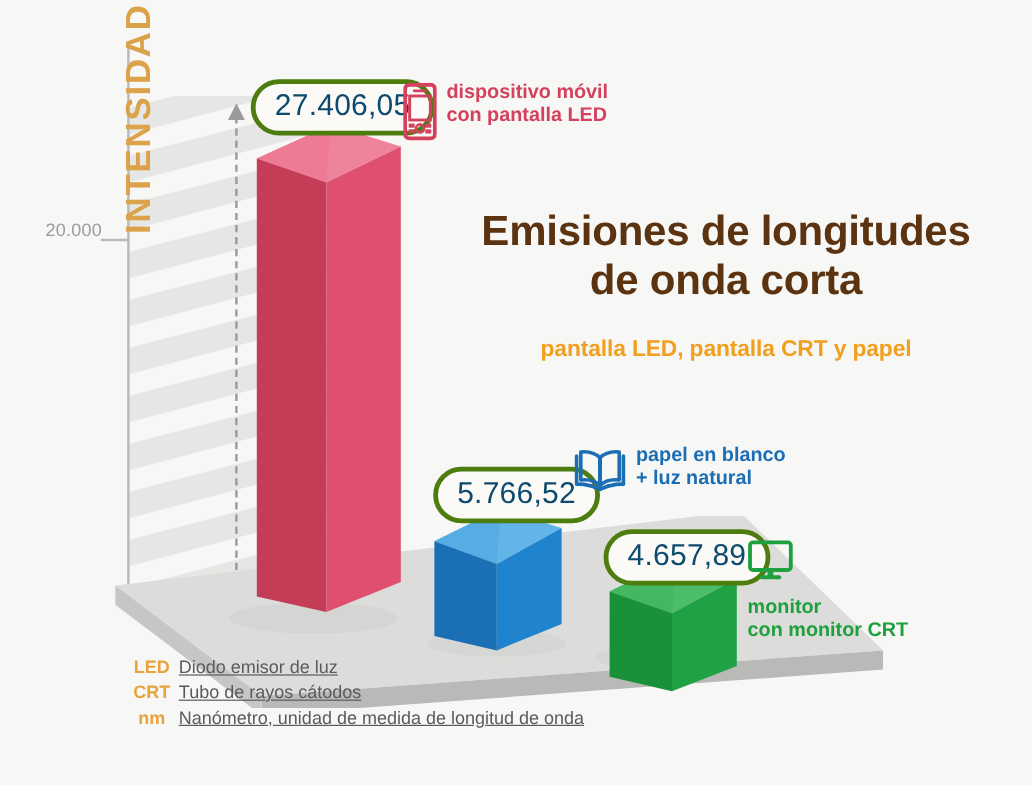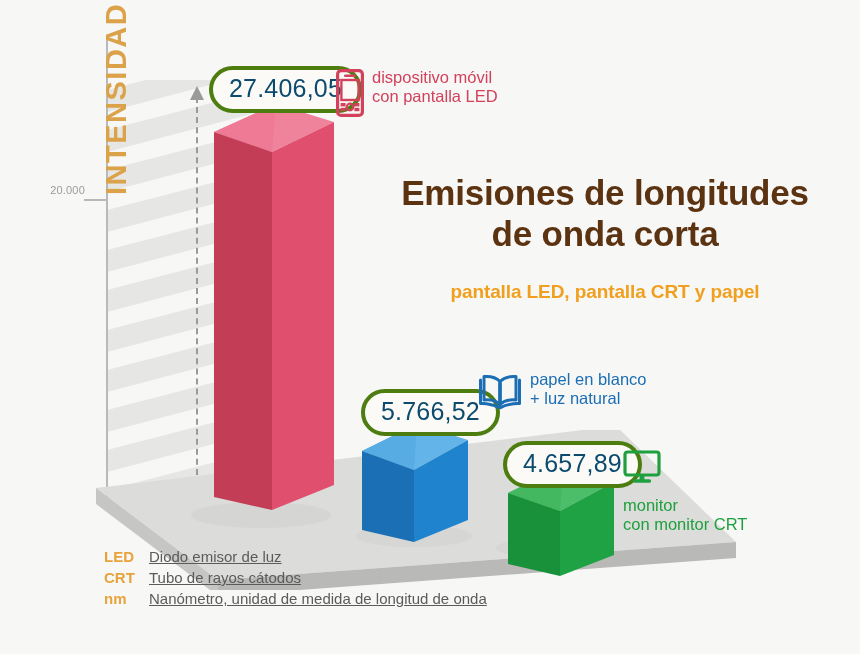--- a/index.html
+++ b/index.html
@@ -13,21 +13,21 @@
   #stage{position:absolute;inset:0;width:860px;height:654px;overflow:hidden;}
 
   
   .stripes{position:absolute;left:107px;top:80px;width:190px;height:420px;overflow:hidden;pointer-events:none;}
   .stripes svg{display:block;}
 
   
   .axis-line{position:absolute;left:106px;top:37px;width:2px;height:465px;background:#b9b9b9;}
   .axis-tick{position:absolute;left:84px;top:199px;width:24px;height:2px;background:#b9b9b9;}
   .axis-tick-label{position:absolute;left:25px;top:184px;width:60px;text-align:right;
-      font-size:11px;color:#9b9b9b;letter-spacing:.2px;}
+      font-size:15px;color:#9b9b9b;letter-spacing:.2px;}
   .axis-title{position:absolute;left:100px;top:195px;width:200px;
       transform:rotate(-90deg);transform-origin:0 0;
       font-size:29px;font-weight:bold;color:#d9a martin;}
   .axis-title{color:#dba24a;letter-spacing:1.5px;}
 
   
   .measure{position:absolute;left:190px;top:86px;width:14px;height:410px;}
   .measure .stem{position:absolute;left:6px;top:11px;width:0;height:398px;border-left:2px dashed #9a9a9a;}
   .measure .head{position:absolute;left:0px;top:0px;width:0;height:0;
       border-left:7px solid transparent;border-right:7px solid transparent;border-bottom:14px solid #9a9a9a;}
@@ -40,32 +40,32 @@
   .bar svg{display:block;overflow:visible;}
 
   
   .callout{position:absolute;background:#fbfaf7;border:4px solid #4d7c0f;
       border-radius:24px;padding:4px 16px 6px;box-sizing:border-box;
       color:#0c4a6e;font-size:25px;font-weight:normal;letter-spacing:.2px;
       line-height:1.15;white-space:nowrap;}
 
   
   .legend{position:absolute;display:flex;align-items:flex-start;gap:8px;}
-  .legend .ltext{font-size:16.5px;font-weight:normal;line-height:1.18;white-space:nowrap;}
+  .legend .ltext{font-size:16.5px;font-weight:bold;line-height:1.18;white-space:nowrap;}
   .legend .licon{flex:0 0 auto;margin-top:1px;}
 
   
   .titleblock{position:absolute;left:370px;top:172px;width:470px;text-align:center;}
   .titleblock .t1{font-size:35px;font-weight:bold;color:#5c3311;line-height:1.18;letter-spacing:-0.2px;}
   .titleblock .t2{margin-top:26px;font-size:19px;font-weight:bold;color:#f0a01e;letter-spacing:-0.1px;}
 
   
   .footnotes{position:absolute;left:104px;top:548px;}
   .fn-row{display:flex;align-items:baseline;height:21px;}
-  .fn-key{width:45px;color:#e8a33d;font-size:15px;font-weight:bold;}
+  .fn-key{width:45px;color:#e8a33d;font-size:15px;font-weight:bold;text-align:center;}
   .fn-val{color:#5b5b5b;font-size:15px;text-decoration:underline;}
 </style>
 </head>
 <body>
 
 <div id="stage">
 
   <div class="stripes">
     <svg width="190" height="420" viewBox="0 0 190 420" aria-hidden="true">
       <g fill="#e6e6e4">

